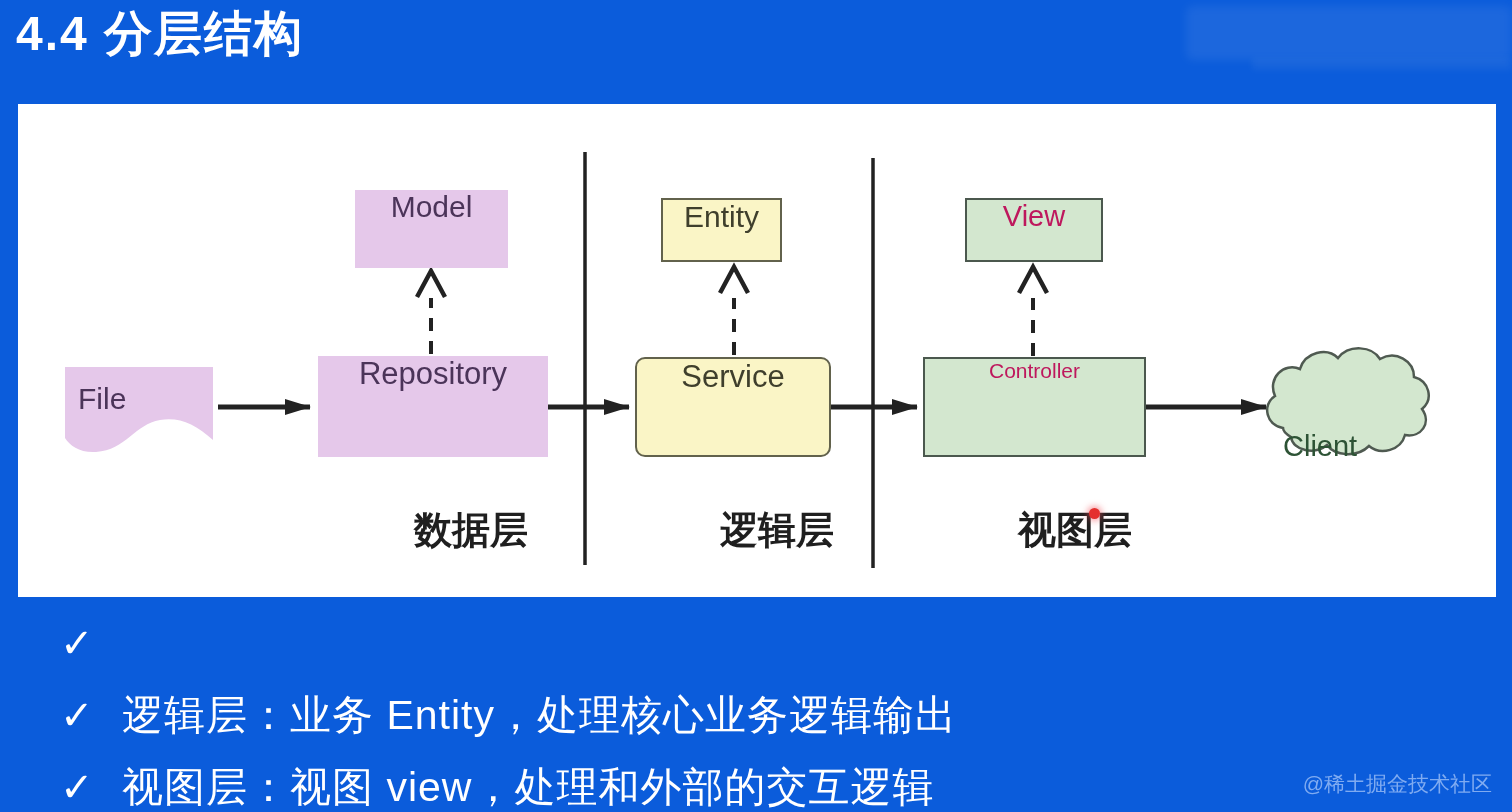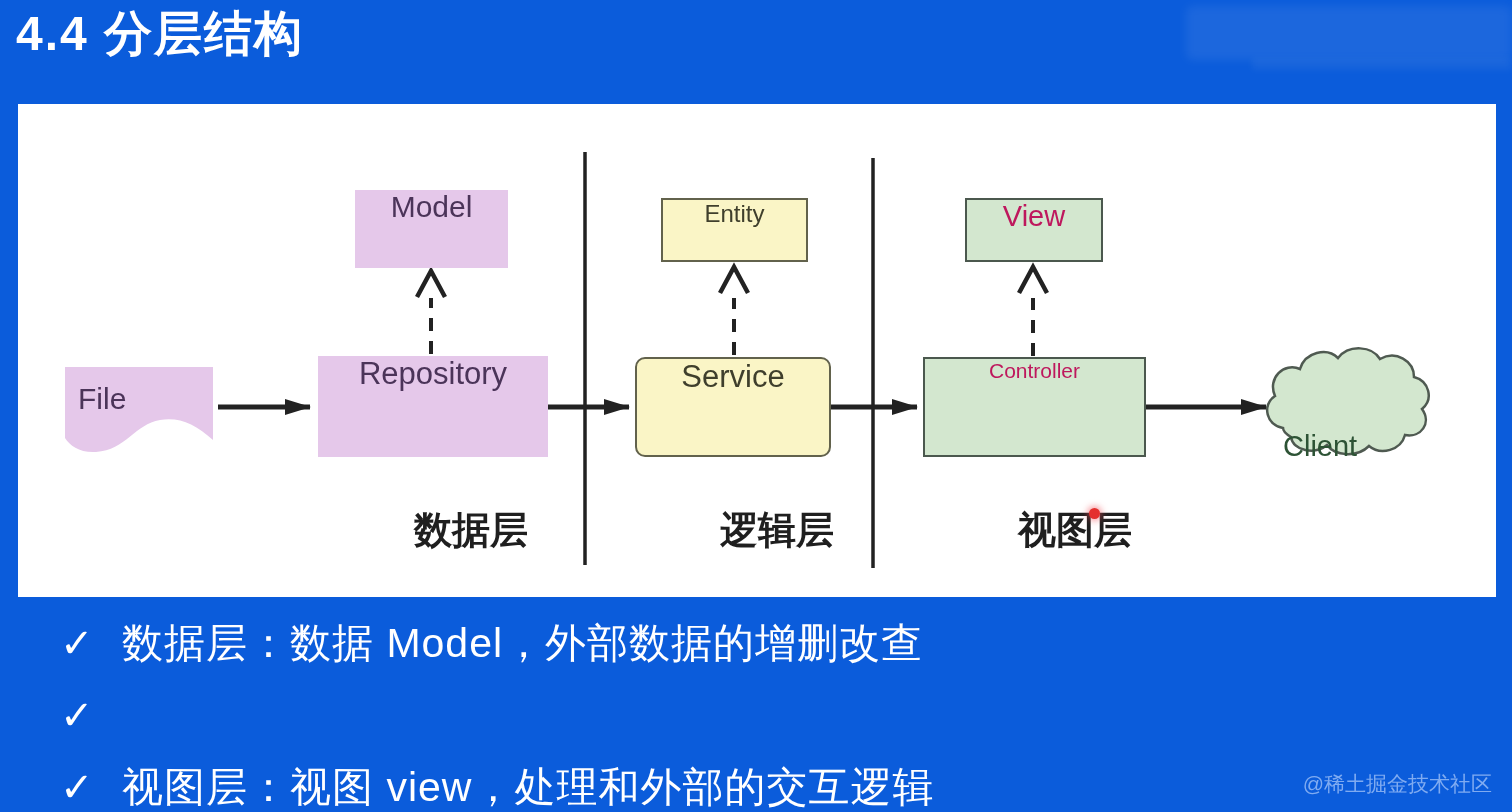--- a/index.html
+++ b/index.html
@@ -58,21 +58,21 @@
     align-items: flex-start;
     justify-content: center;
     white-space: nowrap;
   }
   .box.purple { background: #e5c8ea; color: #4b3459; }
   .box.yellow { background: #faf5c6; border: 2px solid #62624c; color: #3f3f2c; }
   .box.green  { background: #d3e7cf; border: 2px solid #4b584e; color: #be185d; }
 
   .node-model      { left: 355px; top: 190px; width: 153px; height: 78px;  font-size: 30px; }
   .node-repository { left: 318px; top: 356px; width: 230px; height: 101px; font-size: 31px; }
-  .node-entity     { left: 661px; top: 198px; width: 147px; height: 64px;  font-size: 24px; }
+  .node-entity     { left: 661px; top: 198px; width: 121px; height: 64px;  font-size: 30px; }
   .node-service    { left: 635px; top: 357px; width: 196px; height: 100px; font-size: 31px; border-radius: 10px; }
   .node-view       { left: 965px; top: 198px; width: 138px; height: 64px;  font-size: 29px; }
   .node-controller { left: 923px; top: 357px; width: 223px; height: 100px; font-size: 21px; }
 
   .shape-label {
     position: absolute;
     white-space: nowrap;
   }
   .label-file   { left: 78px;   top: 382px; width: 140px; font-size: 30px; color: #4b3459; }
   .label-client { left: 1283px; top: 391px; width: 122px; font-size: 29px; color: #2d5335; margin-top: 39px; }
@@ -198,24 +198,24 @@
 <div class="shape-label label-client">Client</div>
 
 <div class="layer-label layer-data">数据层</div>
 <div class="layer-label layer-logic">逻辑层</div>
 <div class="layer-label layer-view">视图层</div>
 <div class="red-dot"></div>
 
 <div class="bullets">
   <div class="bullet-row">
     <span class="bullet-check">✓</span>
-    <span class="bullet-text">数据层：数据 Model，外部数据的增删改查</span>
   </div>
   <div class="bullet-row">
     <span class="bullet-check">✓</span>
+    <span class="bullet-text">逻辑层：业务 Entity，处理核心业务逻辑输出</span>
   </div>
   <div class="bullet-row">
     <span class="bullet-check">✓</span>
     <span class="bullet-text">视图层：视图 view，处理和外部的交互逻辑</span>
   </div>
 </div>
 
 <div class="watermark">@稀土掘金技术社区</div>
 
 </body></html>

